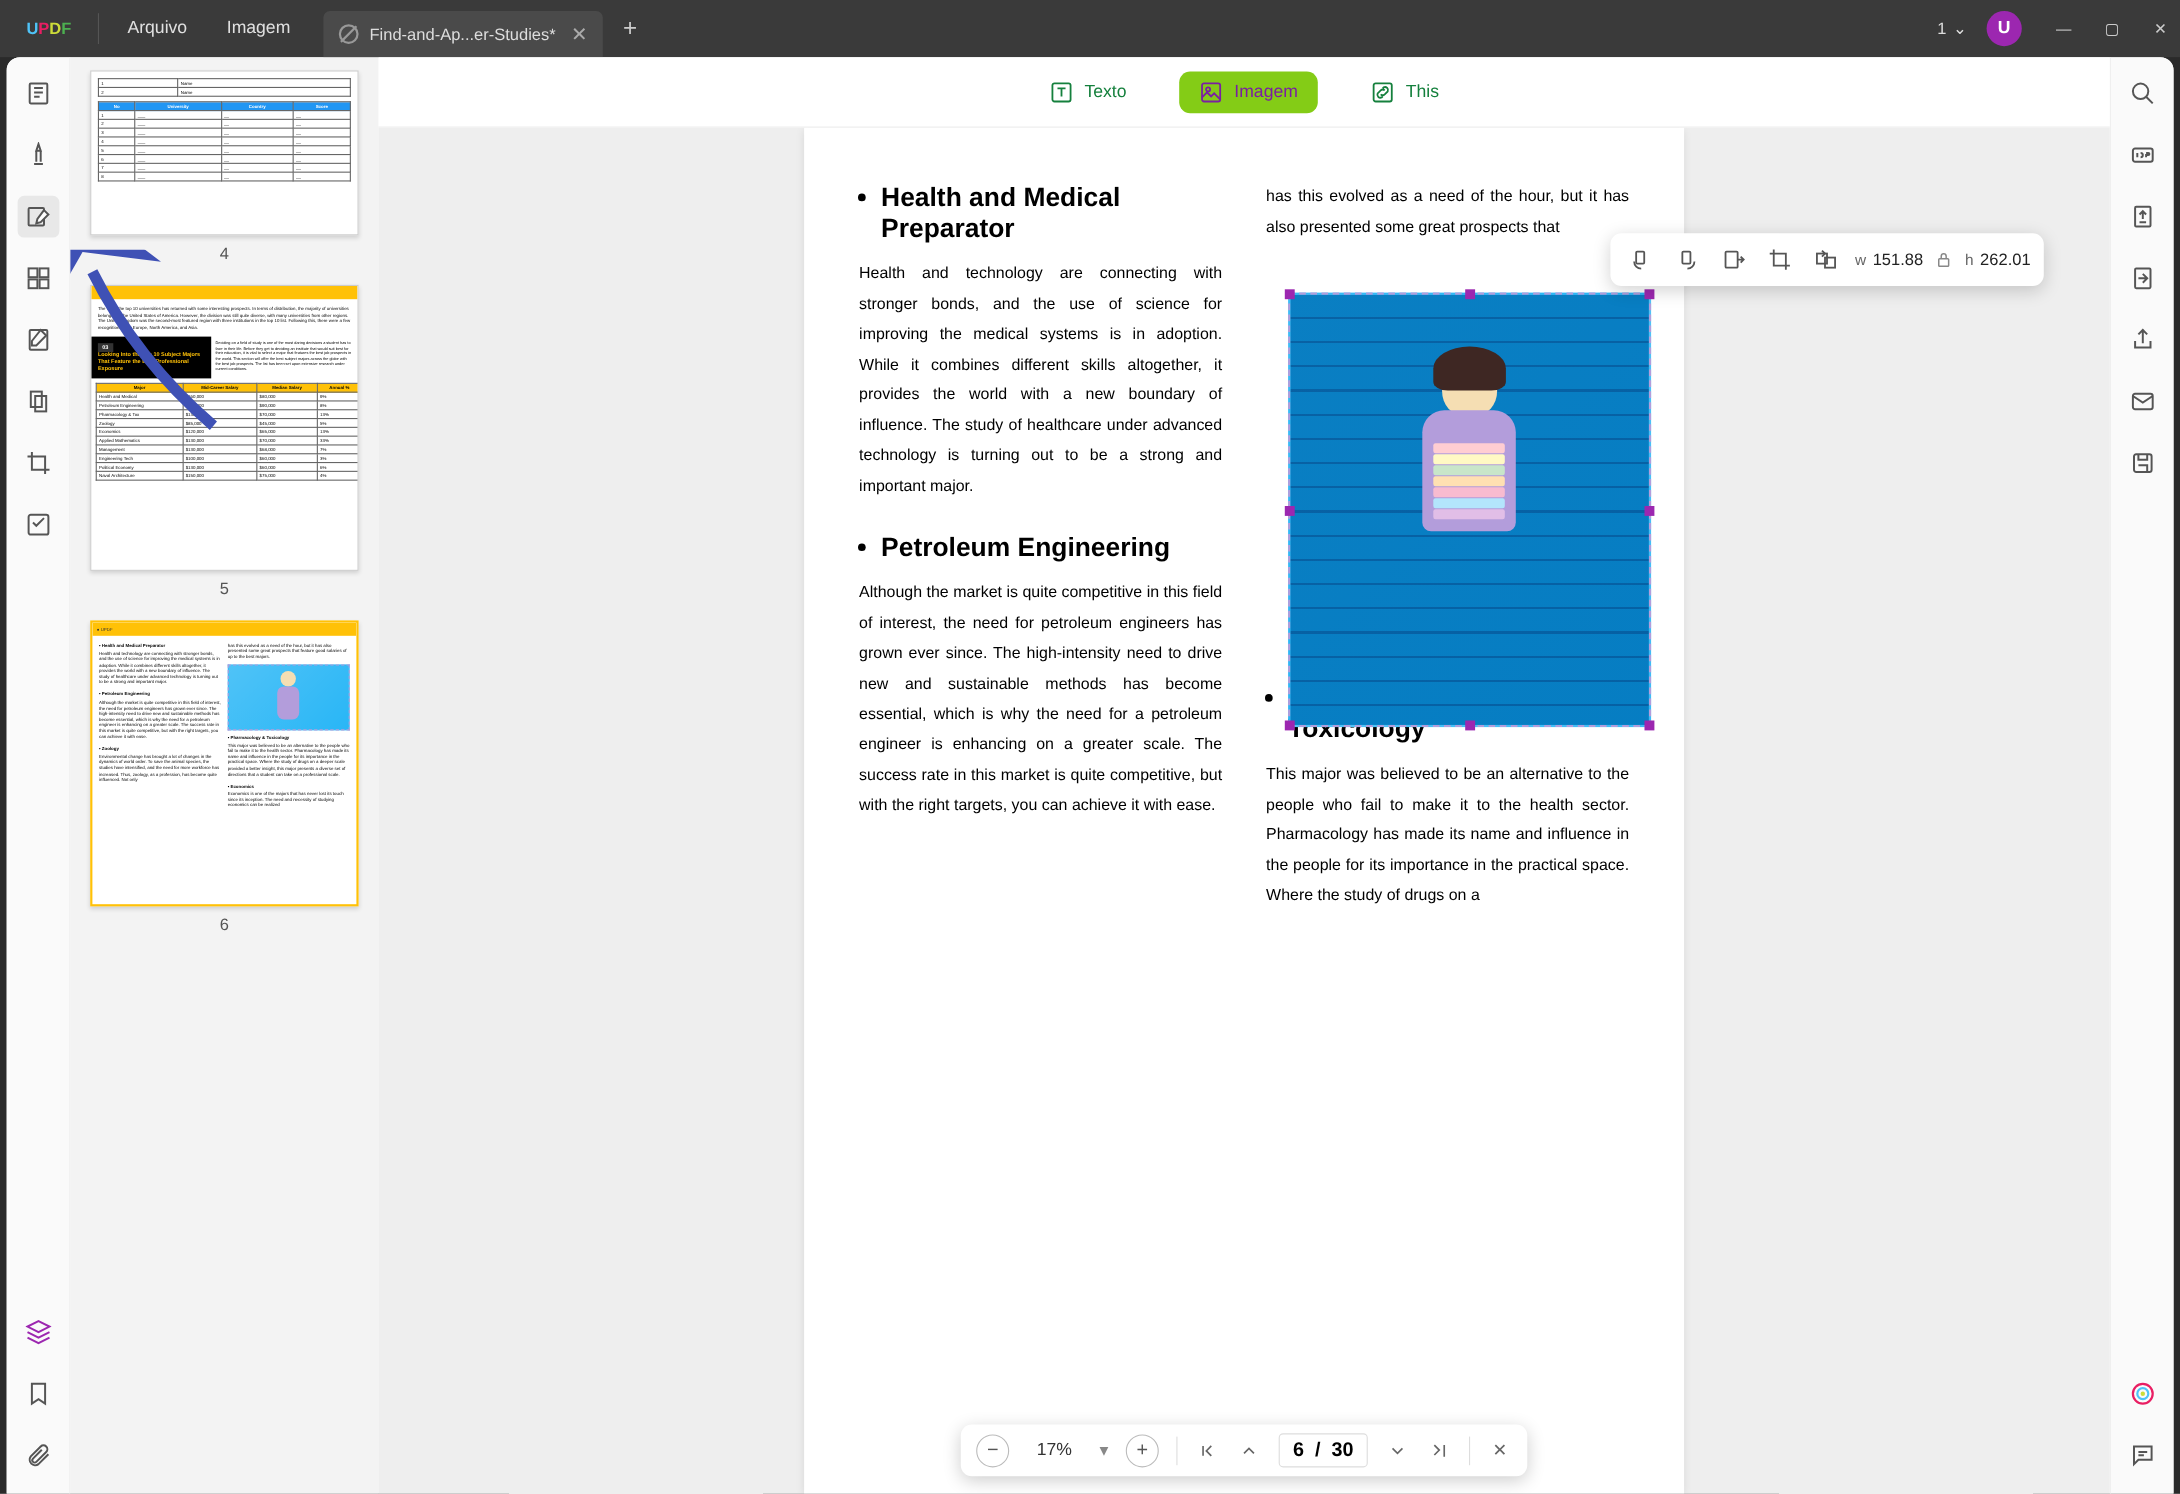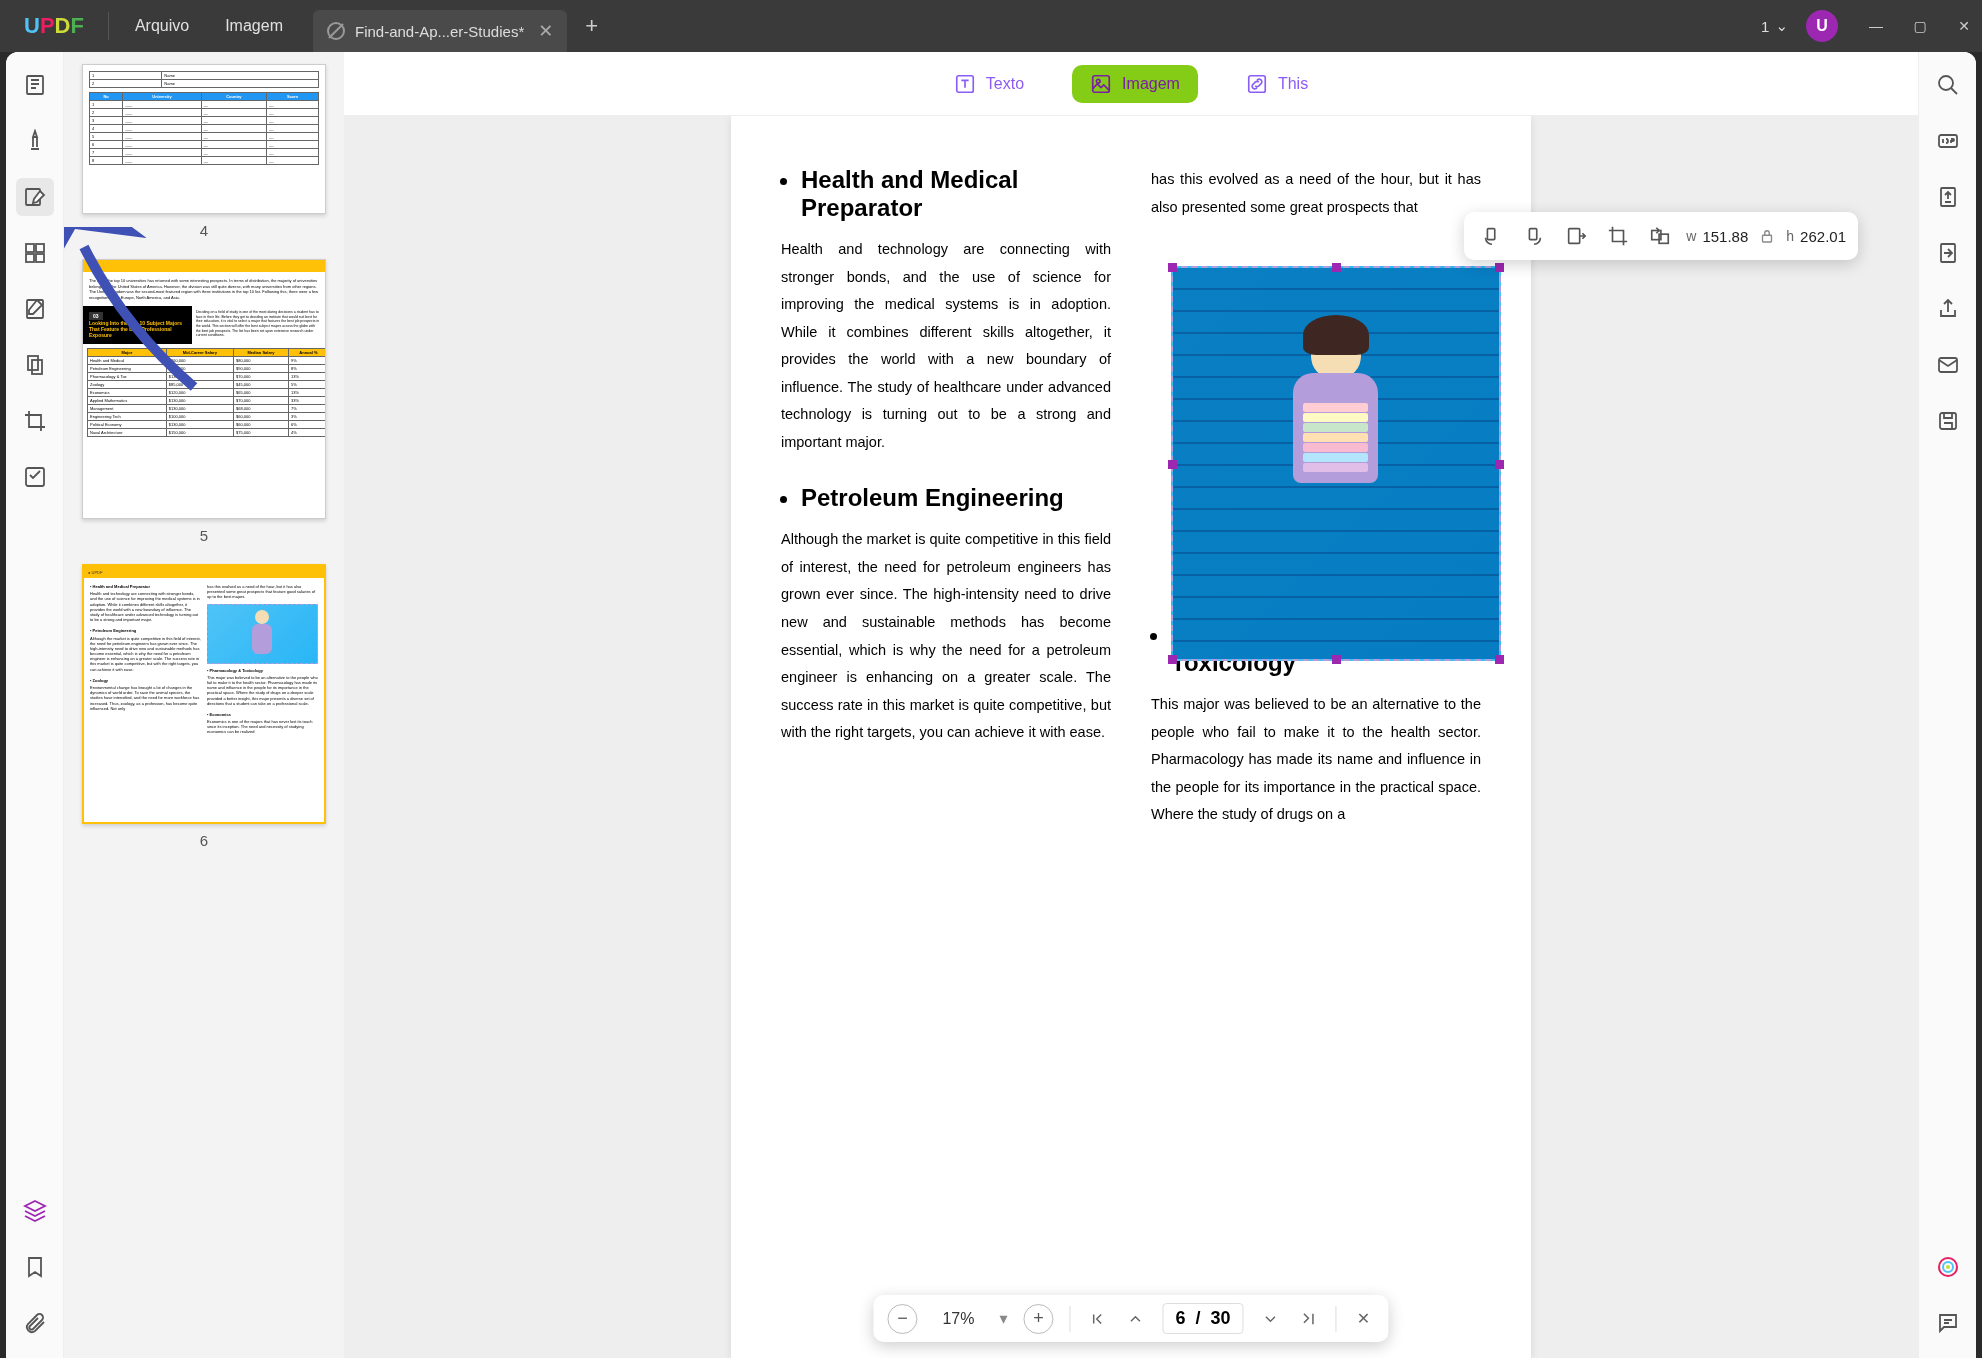--- a/index.html
+++ b/index.html
@@ -1,19 +1,19 @@
 <!DOCTYPE html>
 <html><head>
 <meta charset="utf-8">
 <style>
 * { margin: 0; padding: 0; box-sizing: border-box; }
 body { font-family: -apple-system, BlinkMacSystemFont, 'Segoe UI', Arial, sans-serif; background: #2a2a2a; overflow: hidden; }
 
 .titlebar { height: 52px; background: #3a3a3a; display: flex; align-items: center; padding: 0 8px; color: #e0e0e0; }
-.logo { font-size: 22px; font-weight: 700; padding: 0 16px; }
+.logo { font-size: 15px; font-weight: 700; padding: 0 16px; }
 .logo .u1 { color: #4FC3F7; }
 .logo .u2 { color: #E91E63; }
 .logo .u3 { color: #CDDC39; }
 .logo .u4 { color: #4CAF50; }
 .divider-v { width: 1px; height: 28px; background: #555; margin: 0 8px; }
 .menu-item { padding: 0 18px; font-size: 16px; cursor: pointer; }
 .tab { display: flex; align-items: center; background: #4a4a4a; border-radius: 6px 6px 0 0; padding: 8px 14px; margin-left: 12px; height: 42px; align-self: flex-end; }
 .tab-icon { width: 18px; height: 18px; border: 2px solid #999; border-radius: 50%; margin-right: 10px; position: relative; }
 .tab-icon::after { content: ''; position: absolute; width: 20px; height: 2px; background: #999; transform: rotate(-45deg); top: 6px; left: -3px; }
 .tab-label { font-size: 15px; color: #ddd; }
@@ -36,21 +36,21 @@
 .arrow-svg { width: 100%; height: 100%; }
 
 .thumbnails { width: 280px; background: #f3f3f3; overflow-y: auto; padding: 12px 18px; }
 .thumb { margin-bottom: 20px; }
 .thumb-img { width: 100%; background: #fff; border: 1px solid #ccc; box-shadow: 0 2px 4px rgba(0,0,0,0.15); }
 .thumb-label { text-align: center; margin-top: 8px; color: #555; font-size: 15px; }
 .thumb.selected .thumb-img { border: 2px solid #ffc107; }
 
 .main-area { flex: 1; display: flex; flex-direction: column; position: relative; background: #eee; }
 .toolbar { height: 64px; background: #fff; display: flex; align-items: center; justify-content: center; gap: 30px; border-bottom: 1px solid #eee; }
-.tool-btn { display: flex; align-items: center; gap: 10px; padding: 8px 18px; border-radius: 10px; cursor: pointer; font-size: 16px; color: #8b5cf6; }
+.tool-btn { display: flex; align-items: center; gap: 10px; padding: 8px 18px; border-radius: 10px; cursor: pointer; font-size: 16px; color: #15803d; }
 .tool-btn.active { background: #84cc16; color: #7B1FA2; }
 .tool-icon { width: 22px; height: 22px; }
 
 .doc-viewport { flex: 1; overflow: auto; display: flex; justify-content: center; padding: 0 20px; position: relative; }
 .page { width: 800px; background: #fff; padding: 50px 50px; box-shadow: 0 2px 8px rgba(0,0,0,0.1); position: relative; }
 .page-columns { display: flex; gap: 40px; }
 .col { flex: 1; }
 .bullet-heading { font-size: 24px; font-weight: 800; margin-bottom: 14px; list-style: disc; margin-left: 20px; }
 .body-text { font-size: 14.5px; line-height: 1.9; text-align: justify; margin-bottom: 28px; }
 

